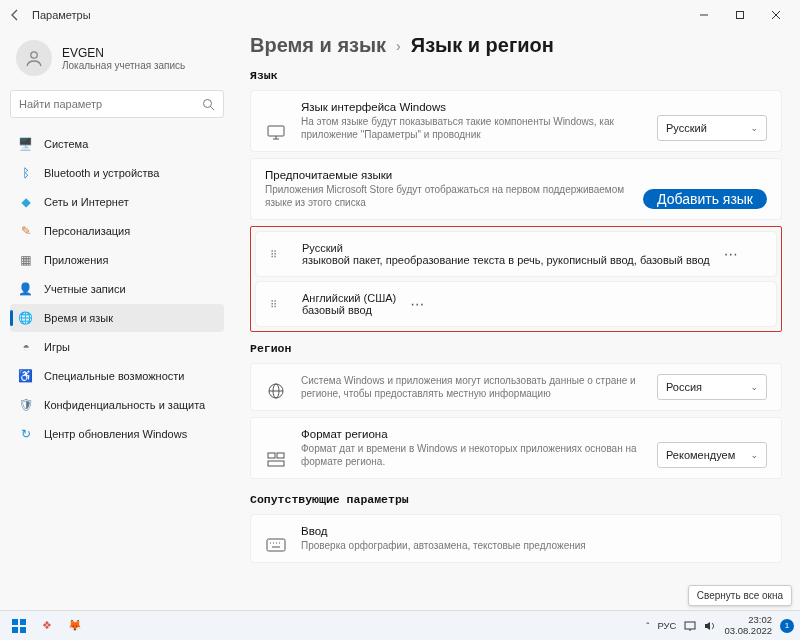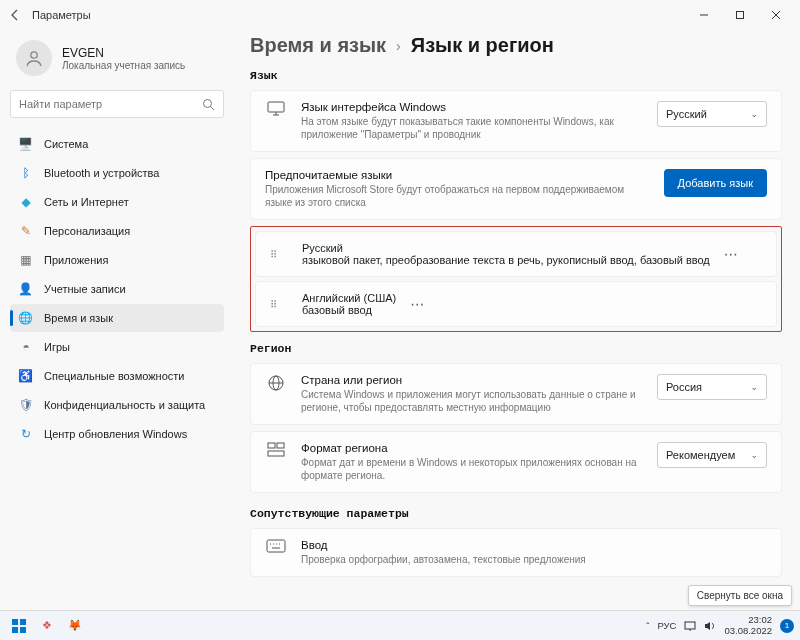--- a/index.html
+++ b/index.html
@@ -33,29 +33,29 @@
 
   
   .main { flex:1; padding: 4px 18px 0 18px; overflow:hidden; }
   .breadcrumb { display:flex; align-items:center; gap:10px; margin-bottom:12px; }
   .breadcrumb .bc1 { font-size:20px; font-weight:600; color:#555; }
   .breadcrumb .sep { color:#888; font-size:14px; }
   .breadcrumb .bc2 { font-size:20px; font-weight:600; }
 
   .section-h { font-weight:600; font-size:11.5px; margin: 8px 0 8px 0; color:#111;font-family:Liberation Mono, monospace; }
 
-  .card { background:#fdfdfd; border:1px solid #eee; border-radius:4px; padding:10px 14px; display:flex; align-items:flex-start; gap:14px; margin-bottom:6px; }
+  .card { background:#fdfdfd; border:1px solid #eee; border-radius:4px; padding:10px 14px; display:flex; align-items:flex-end; gap:14px; margin-bottom:6px; }
   .card .cicon { width:22px; display:flex; justify-content:center; color:#555; }
   .card .body { flex:1; }
   .card .ctitle { font-size:11.5px; color:#111; margin-bottom:2px; }
   .card .cdesc { font-size:10px; color:#777; line-height:1.3; }
   .dropdown { border:1px solid #ccc; background:#fff; border-radius:3px; height:26px; min-width:110px; padding:0 8px; display:flex; align-items:center; justify-content:space-between; font-size:11px; color:#222; gap:8px; }
   .chev { color:#666; font-size:9px; }
 
-  .btn-primary { background:#0067c0; color:#fff; border:none; border-radius:4px; height:28px; padding:0 14px; font-size:11px; }
+  .btn-primary { background:#0067c0; color:#fff; border:none; border-radius:11px; height:20px; padding:0 14px; font-size:14px; }
 
   .lang-box { border:1.5px solid #c73a32; border-radius:2px; padding:4px; margin-bottom:10px; }
   .lang-item { background:#fdfdfd; border:1px solid #eee; border-radius:4px; padding:10px 14px; display:flex; align-items:center; gap:14px; margin-bottom:4px; }
   .lang-item:last-child { margin-bottom:0; }
   .drag { color:#888; letter-spacing:1px; font-size:10px; line-height:5px; width:18px; }
   .more { color:#555; font-size:14px; letter-spacing:1px; }
 
   
   .taskbar { position:absolute; left:0; right:0; bottom:0; height:30px; background:#f1f4f9; border-top:1px solid #dcdcdc; display:flex; align-items:center; padding:0 6px; }
   .taskbar .apps { display:flex; gap:6px; margin-left:2px; }
@@ -227,21 +227,20 @@
 
     <div class="card">
       <div class="cicon">
         <svg width="18" height="18" viewBox="0 0 18 18">
             <circle cx="9" cy="9" r="7" stroke="#555" fill="none"></circle>
             <ellipse cx="9" cy="9" rx="3" ry="7" stroke="#555" fill="none"></ellipse>
             <line x1="2" y1="9" x2="16" y2="9" stroke="#555"></line>
           </svg>
       </div>
       <div class="body">
-        <div class="ctitle">Страна или регион</div>
         <div class="cdesc">Система Windows и приложения могут использовать данные о стране и регионе, чтобы предоставлять местную информацию</div>
       </div>
       <div class="dropdown">
         <span>Россия</span>
         <span class="chev">⌄</span>
       </div>
     </div>
 
     <div class="card">
       <div class="cicon">

